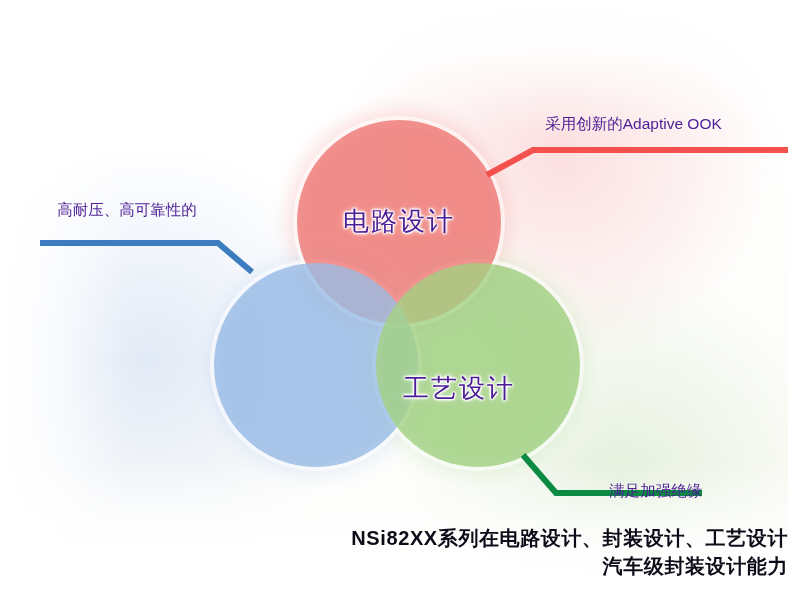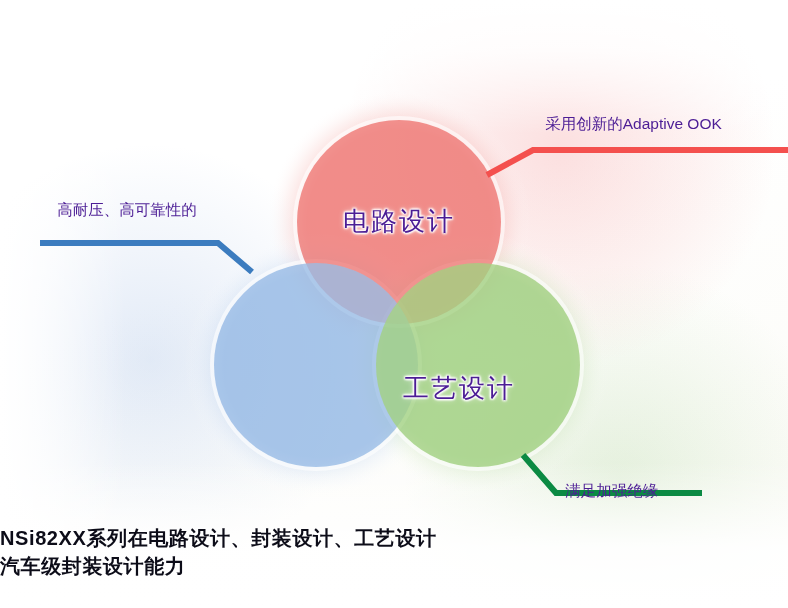--- a/index.html
+++ b/index.html
@@ -83,32 +83,32 @@
     left: 528px;
     top: 88px;
     text-align: left;
   }
   #callout-left-text {
     left: 40px;
     top: 174px;
     text-align: left;
   }
   #callout-bottomright-text {
-    left: 548px;
+    left: 592px;
     top: 455px;
     text-align: right;
   }
 
   
   #caption {
     position: absolute;
     left: 0;
     right: 0;
     top: 524px;
-    text-align: left;
+    text-align: right;
     font-size: 20px;
     font-weight: bold;
     color: #0c0c18;
     line-height: 1.42;
     letter-spacing: 0.6px;
   }
   #caption .cap-line { display: block; }
 </style>
 </head>
 <body>

